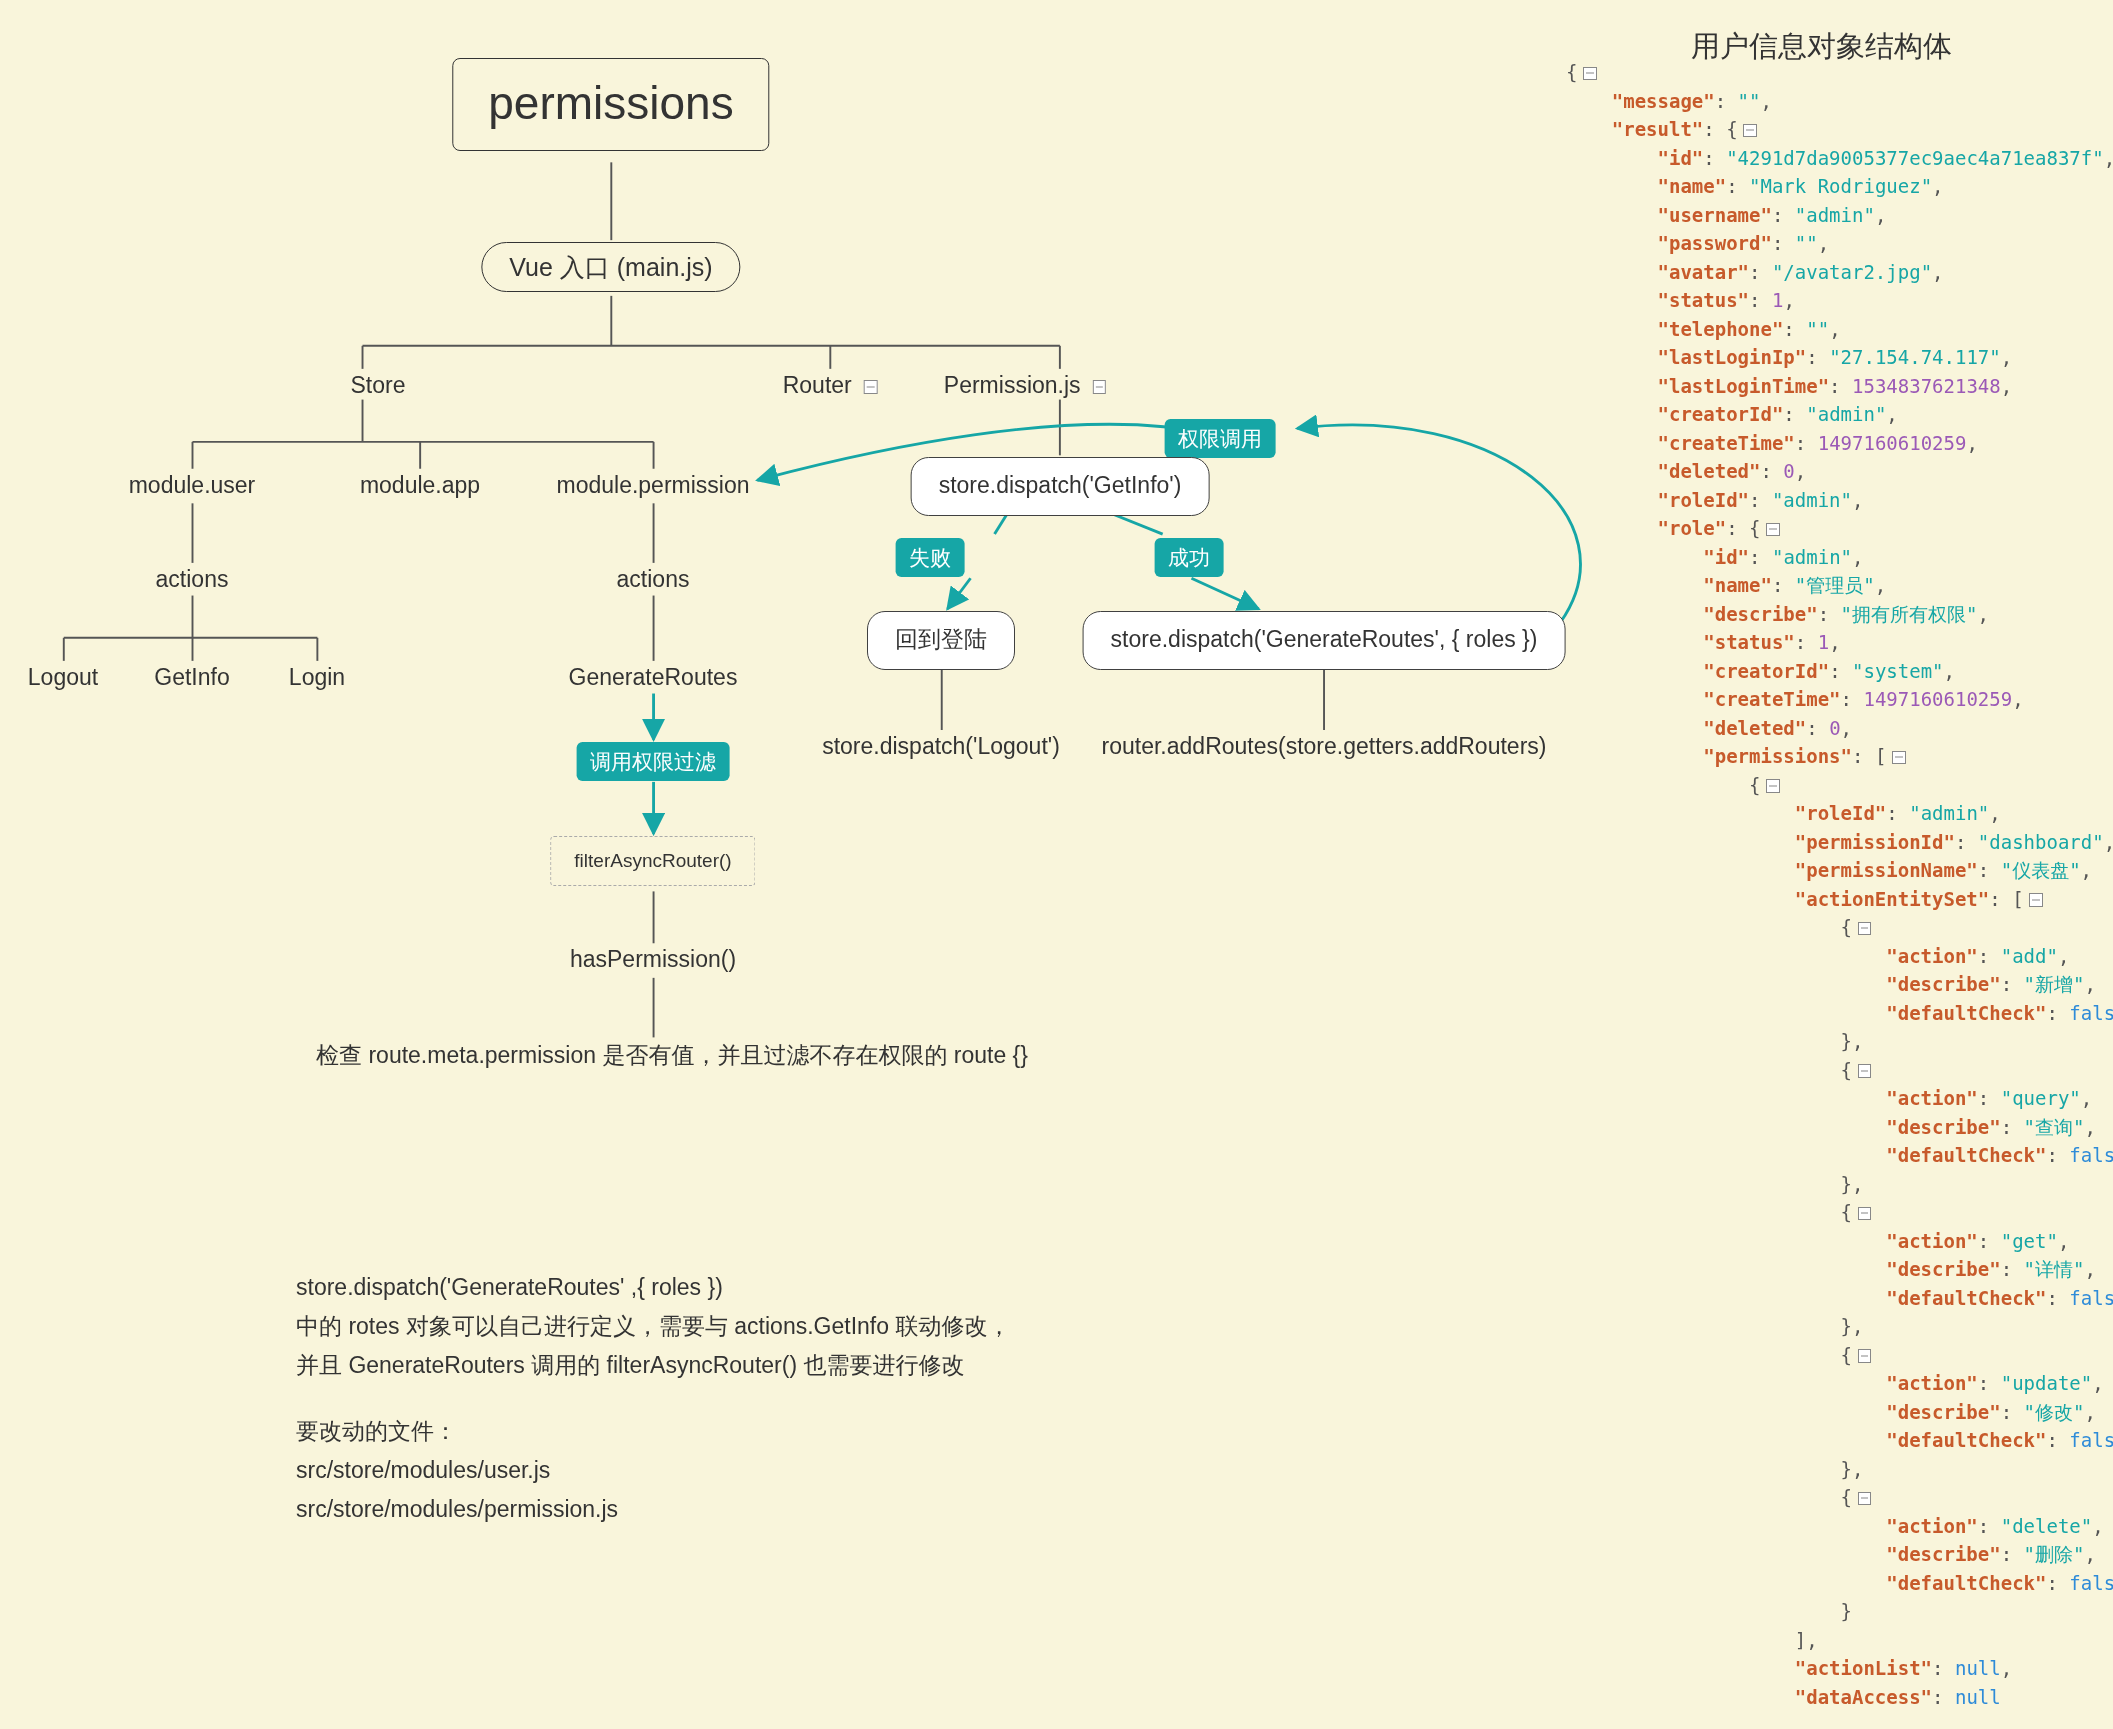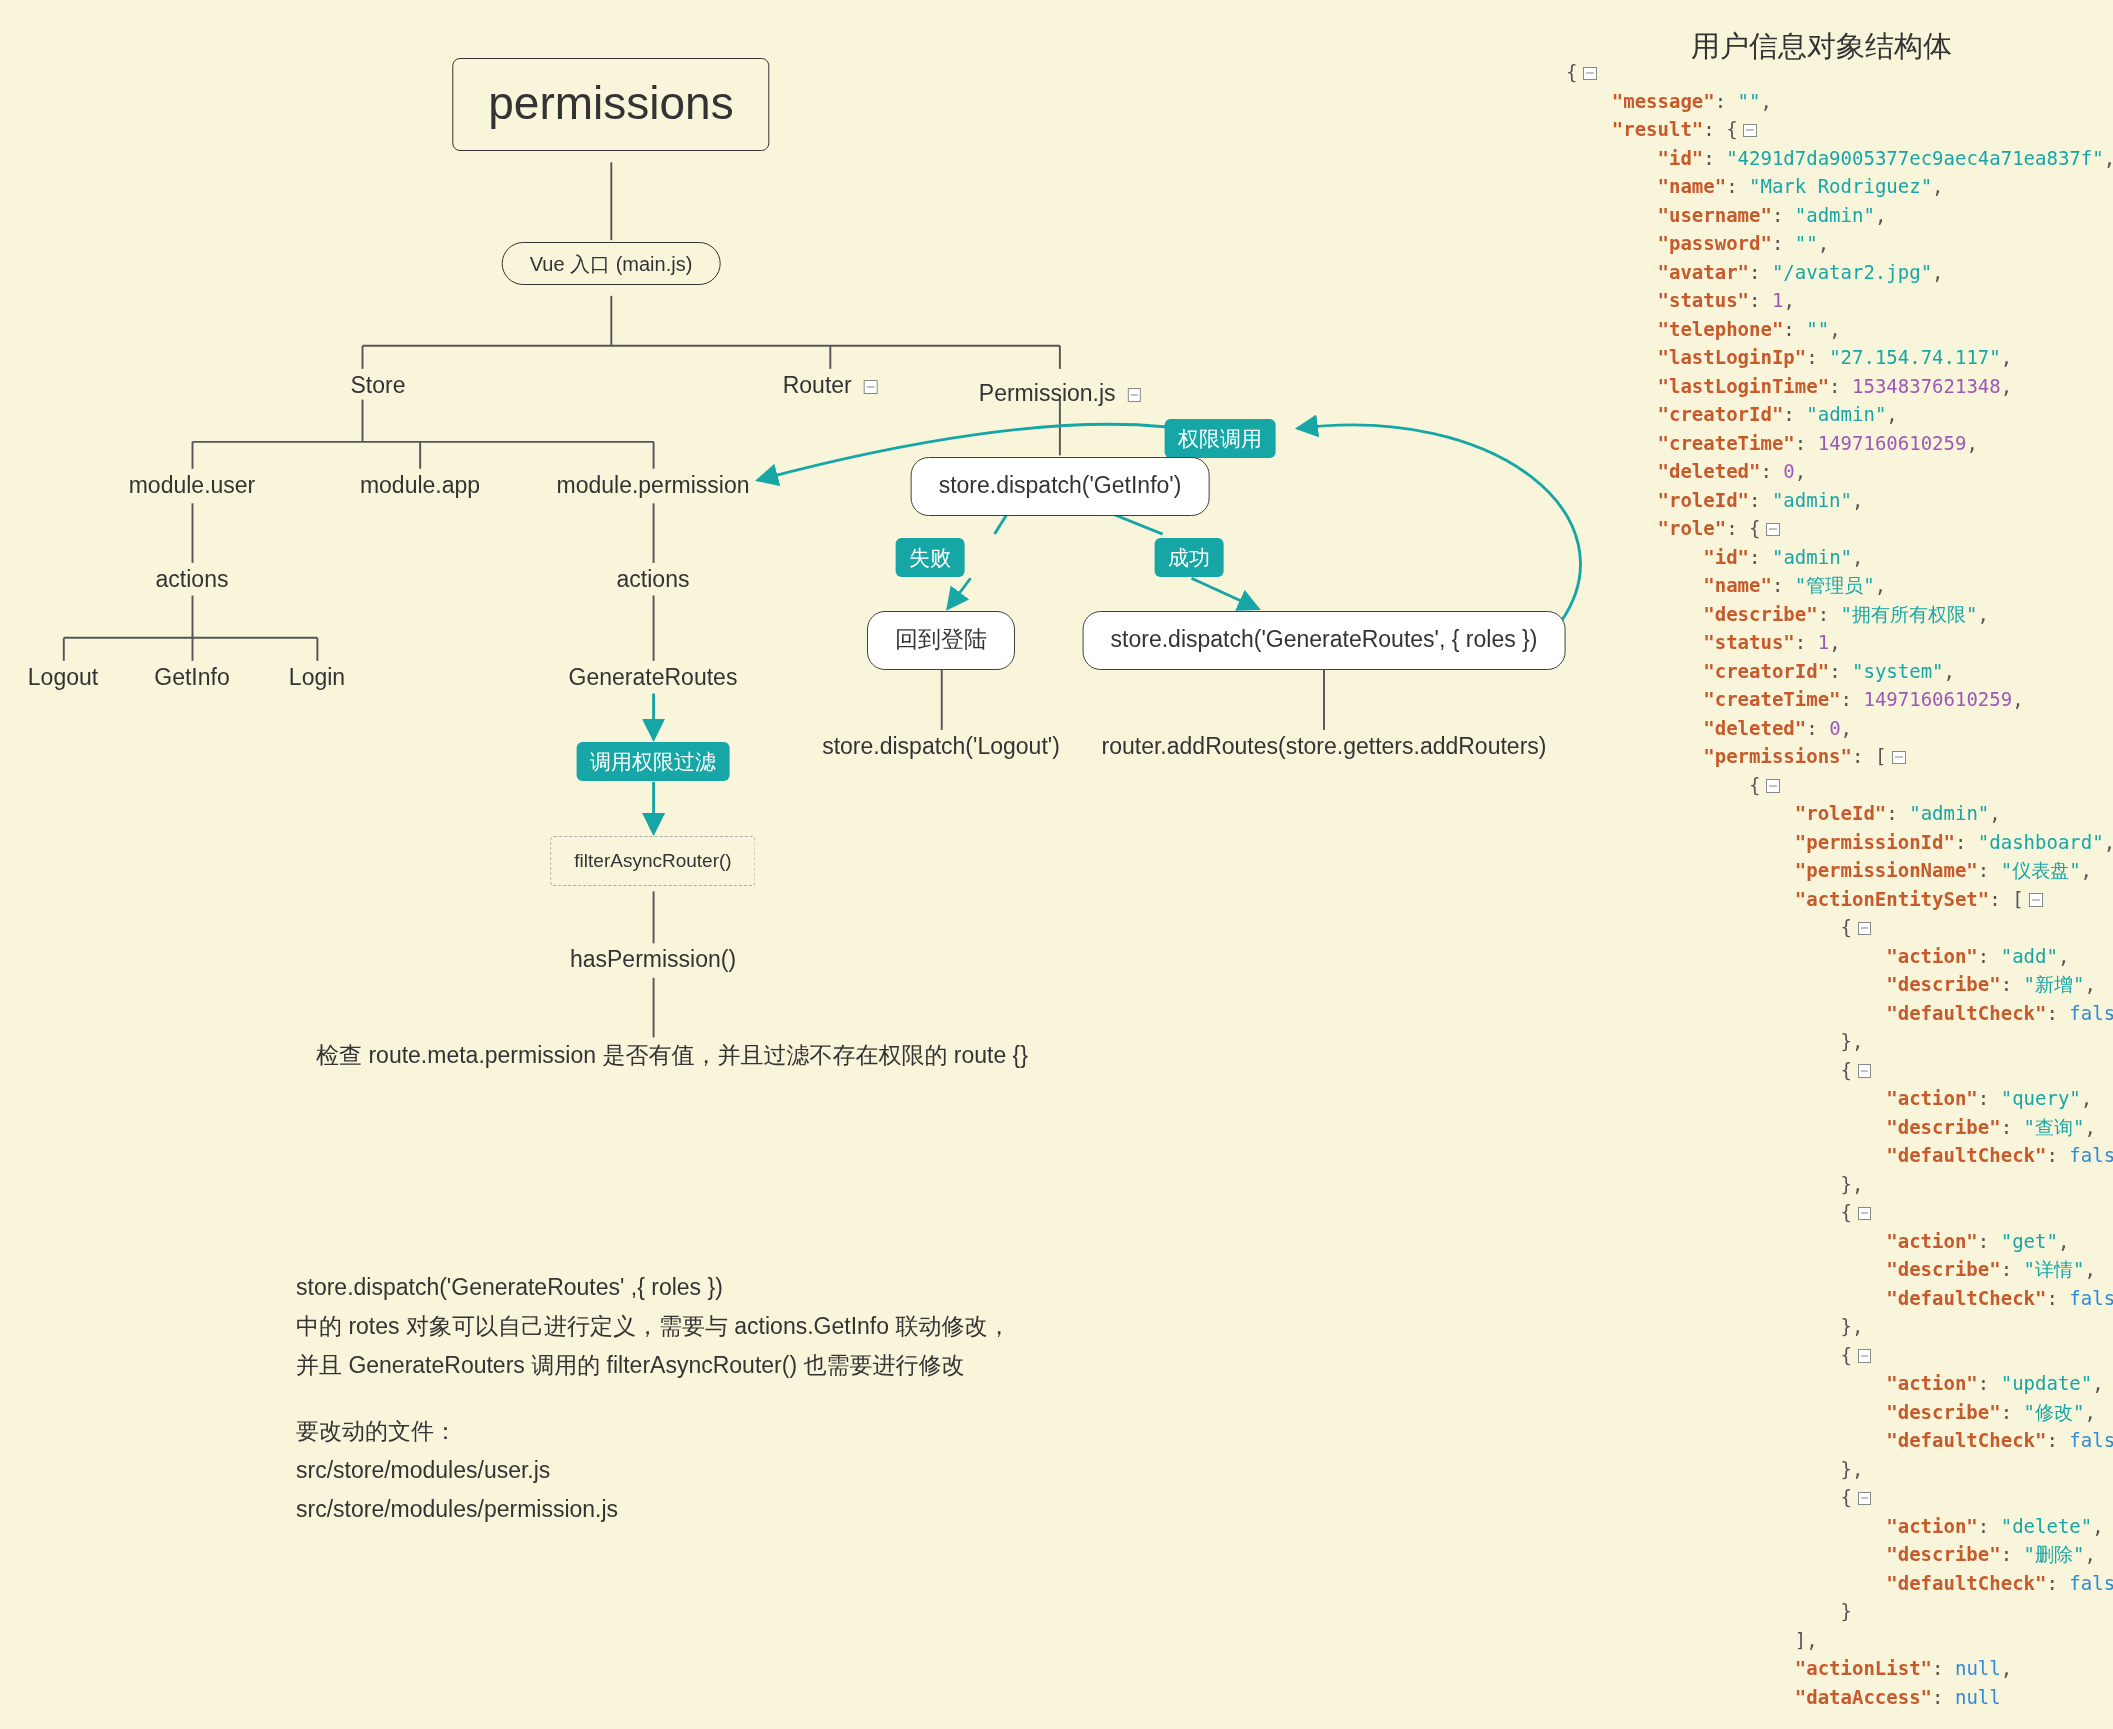--- a/index.html
+++ b/index.html
@@ -28,21 +28,21 @@
     border-radius: 7.7px;
     padding: 15.4px 35px;
     font-size: 46px;
     font-weight: 500;
     background: #f9f5db;
   }
   .pill {
     border: 1.9px solid #333;
     border-radius: 960px;
     padding: 7.7px 27px;
-    font-size: 20px;
+    font-size: 25px;
     background: #f9f5db;
   }
   .tag {
     background: #16a6a6;
     color: #fff;
     border-radius: 5.8px;
     padding: 5.8px 13.4px;
     font-size: 21px;
   }
   .white {
@@ -169,21 +169,21 @@
   <span>Vue 入口 (main.js)</span>
 </div>
 
 <div class="node plain" style="left:378px; top:371px; transform:translateX(-50%);">
   <span>Store</span>
 </div>
 <div class="node plain" style="left:830px; top:371px; transform:translateX(-50%);">
   <span>Router</span>
   <span class="icon-minus"></span>
 </div>
-<div class="node plain" style="left:1060px; top:371px; transform:translateX(-50%);margin-top:8px;">
+<div class="node plain" style="left:1025px; top:371px; transform:translateX(-50%);">
   <span>Permission.js</span>
   <span class="icon-minus"></span>
 </div>
 
 <div class="node plain" style="left:192px; top:471px; transform:translateX(-50%);">
   <span>module.user</span>
 </div>
 <div class="node plain" style="left:420px; top:471px; transform:translateX(-50%);">
   <span>module.app</span>
 </div>

